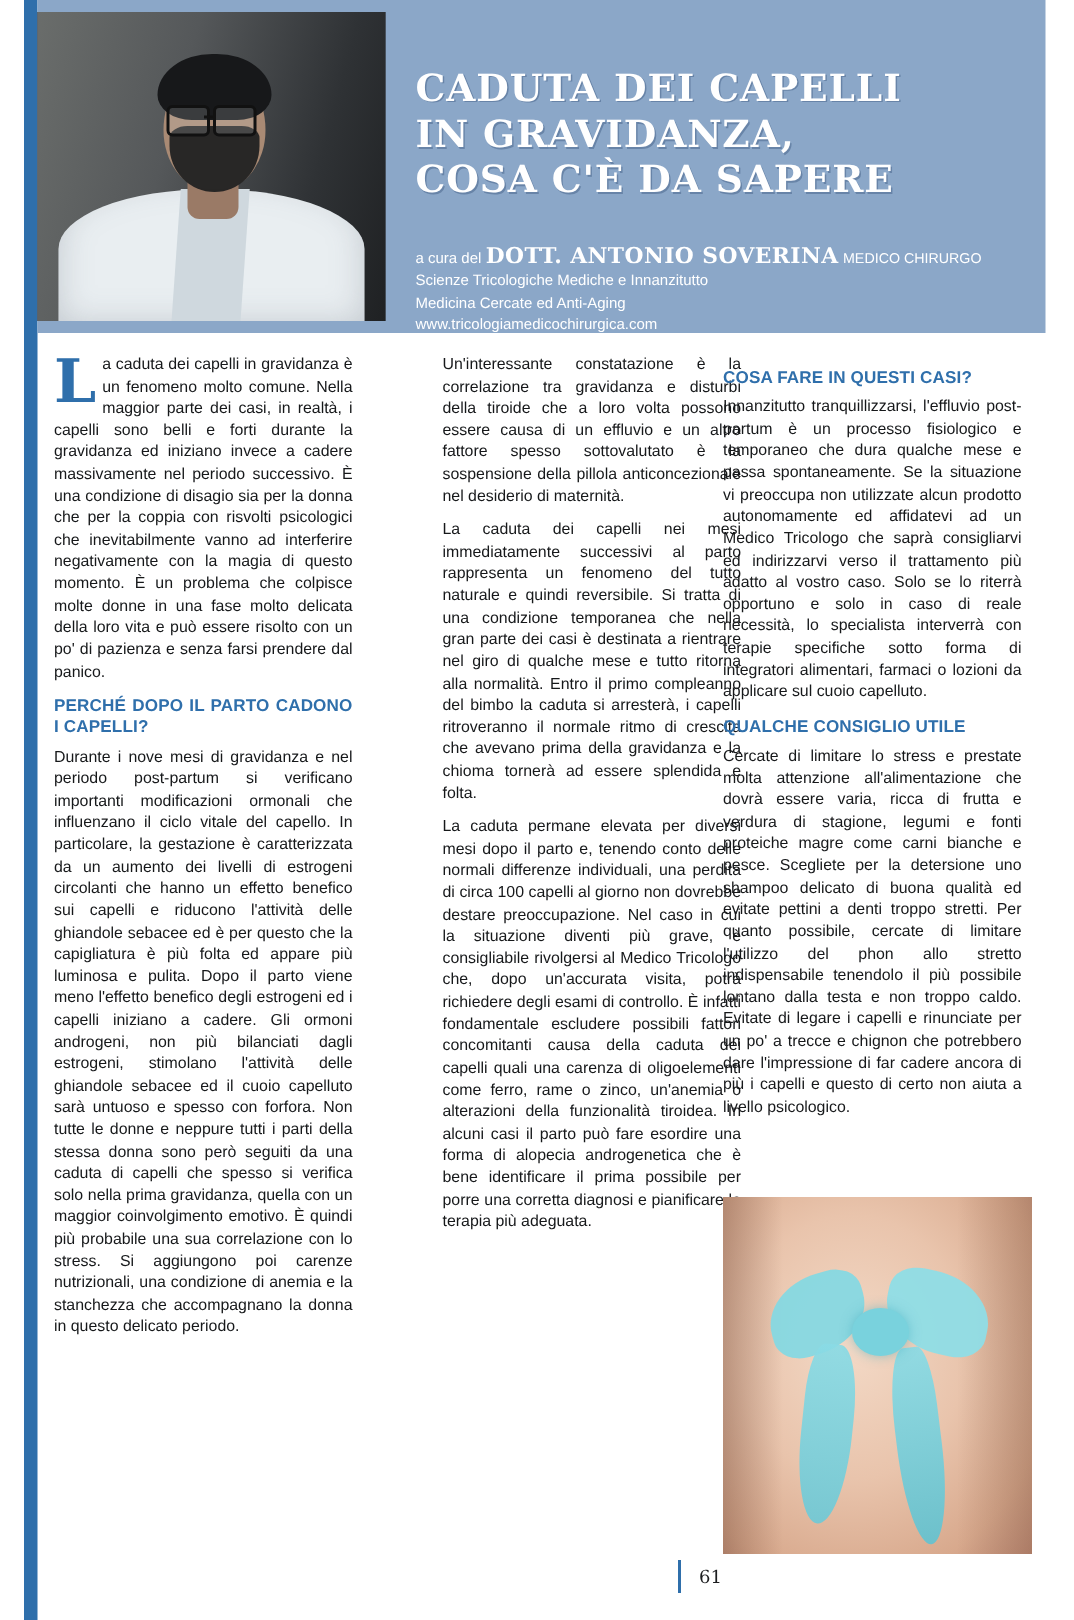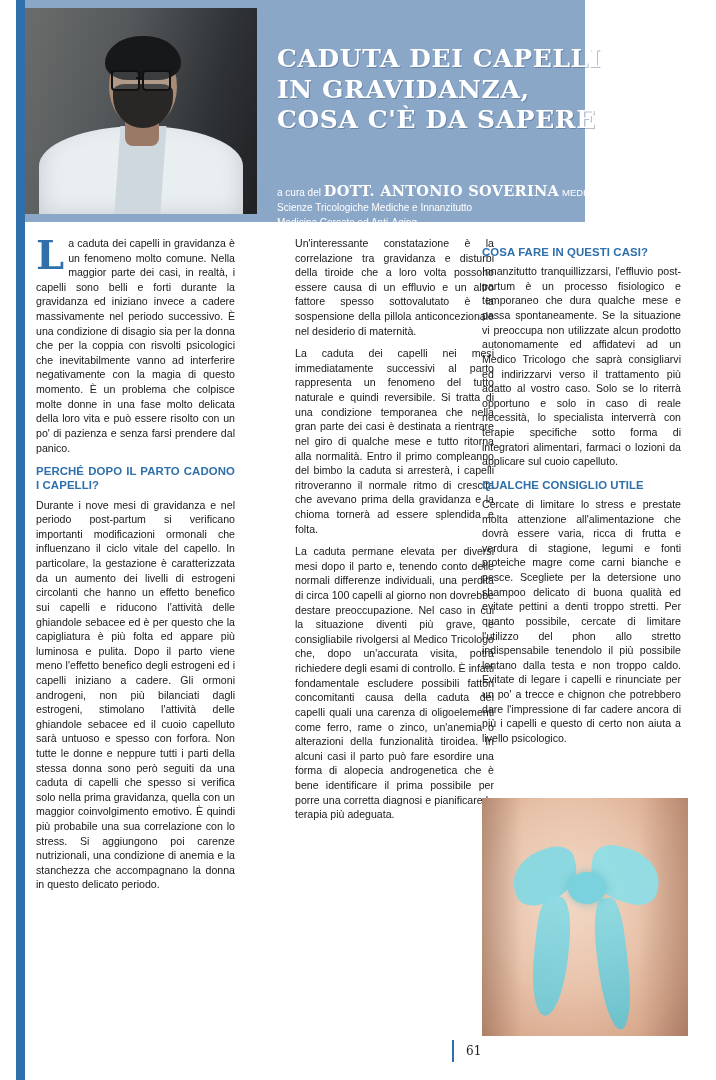--- a/index.html
+++ b/index.html
@@ -26,21 +26,21 @@
     top: 0;
     width: 9px;
     height: 1080px;
     background: #2f6fab;
   }
   
   .header {
     position: absolute;
     left: 25px;
     top: 0;
-    width: 560px;
+    width: 672px;
     height: 222px;
     background: #8ba7c8;
   }
   .photo {
     position: absolute;
     left: 0px;
     top: 8px;
     width: 232px;
     height: 206px;
     background: #3a3f45;
@@ -142,21 +142,21 @@
     font-family: "DejaVu Serif", serif;
     font-weight: bold;
     font-size: 25px;
     line-height: 1.22;
     letter-spacing: .6px;
     color: #ffffff;
     text-shadow: 1px 1px 0 rgba(40,70,110,.35);
     margin: 0;
   }
   .byline {
-    margin-top: 44px;
+    margin-top: 24px;
     font-size: 10.5px;
     color: #ffffff;
     line-height: 1.5;
   }
   .byline .pre { font-size: 10px; }
   .byline .doc {
     font-family: "DejaVu Serif", serif;
     font-weight: bold;
     font-size: 14.5px;
     letter-spacing: .3px;

